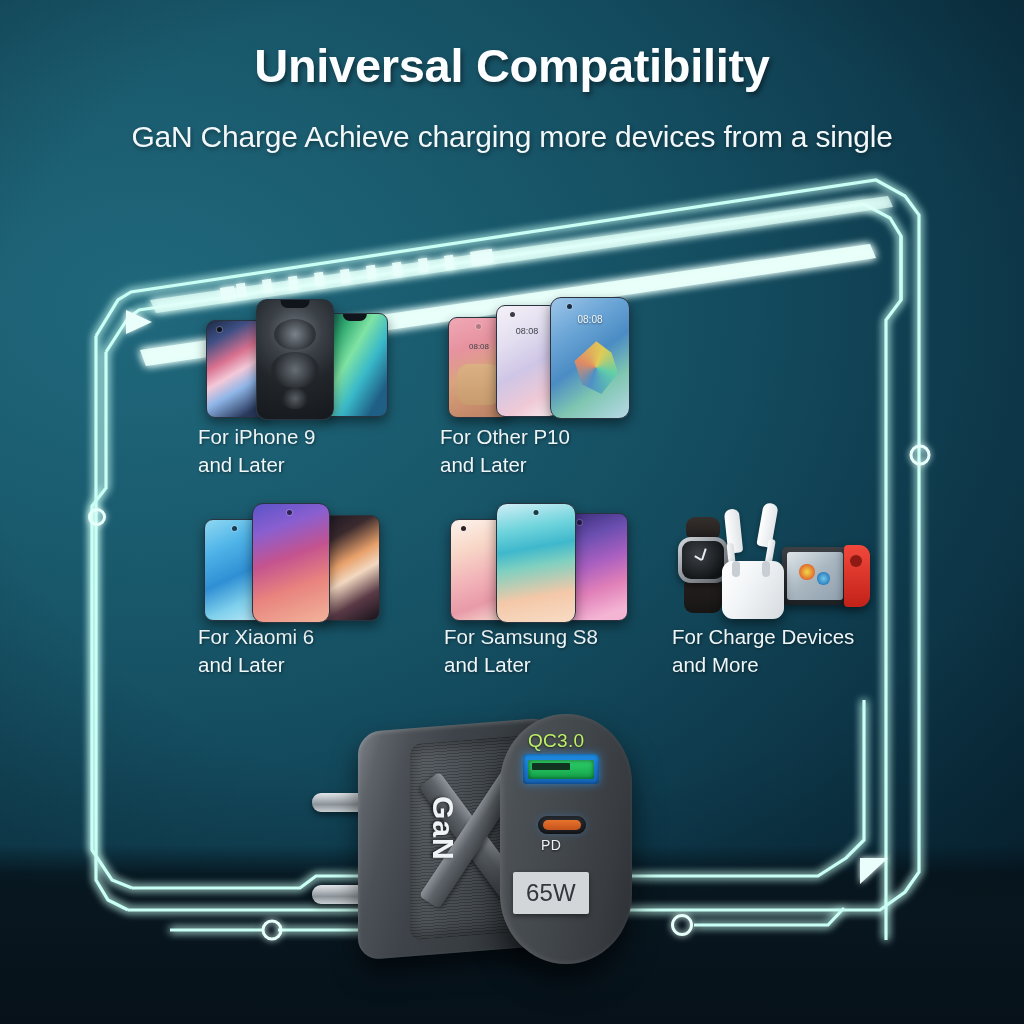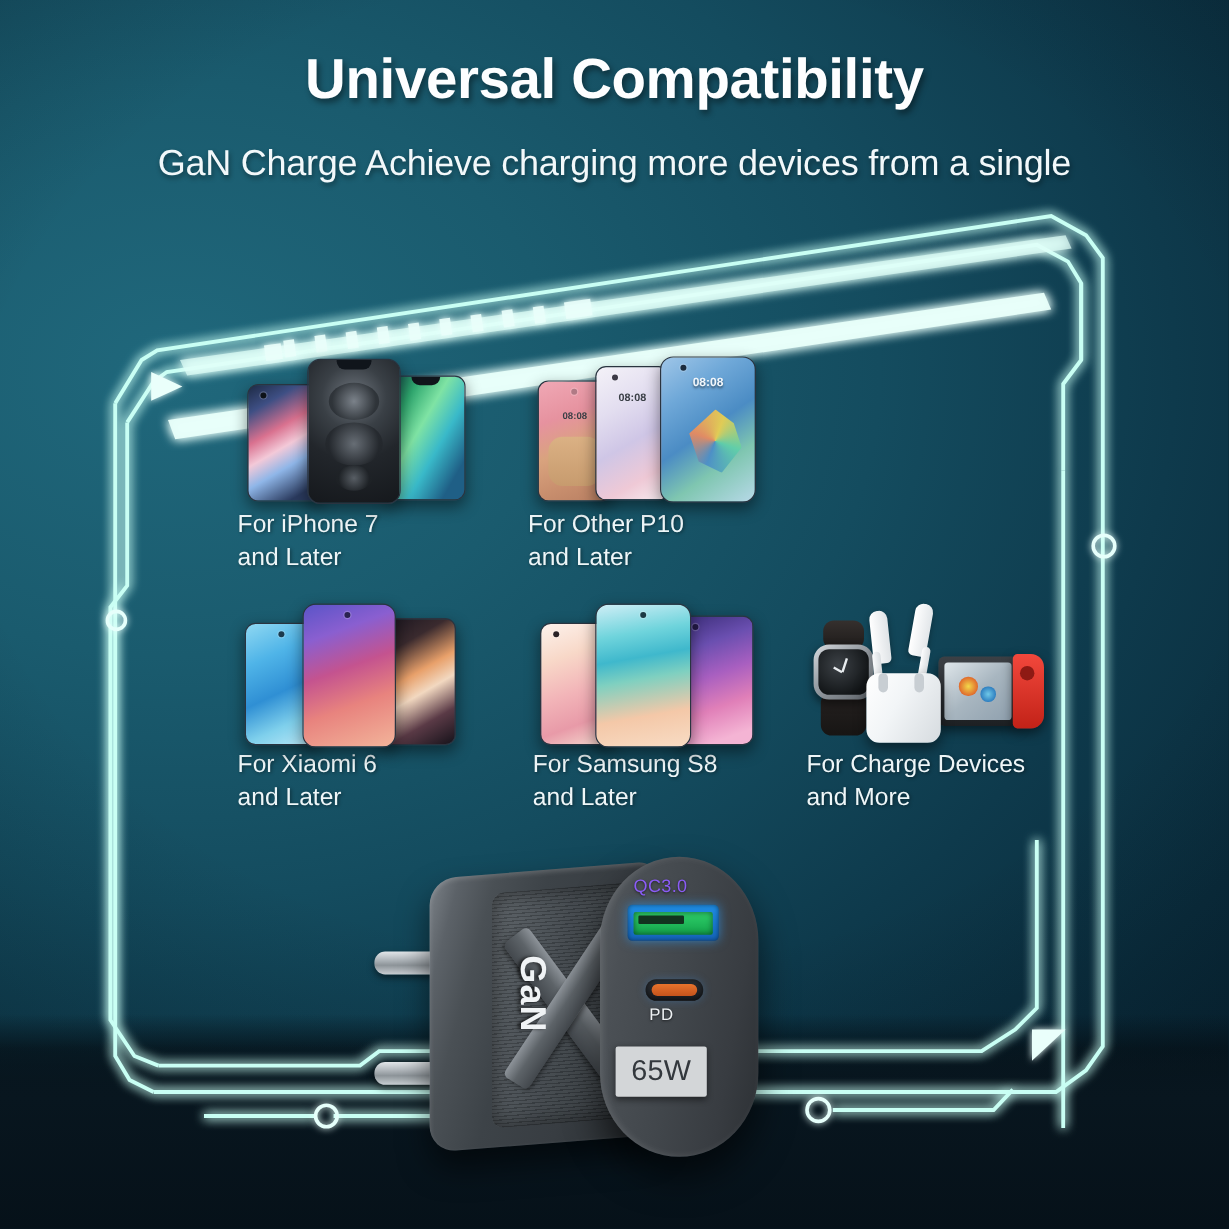--- a/index.html
+++ b/index.html
@@ -57,21 +57,21 @@
 
   
   .ph{ position:absolute; border-radius:11px; overflow:hidden;
        box-shadow:0 5px 12px rgba(0,0,0,.45); border:1.5px solid #2a3440; }
   .ph.sm{ border-radius:9px; }
   .notch{ position:absolute; top:0; left:50%; transform:translateX(-50%);
           width:38%; height:8px; background:#10151b; border-radius:0 0 7px 7px; }
   .punch{ position:absolute; top:6px; width:5px; height:5px; border-radius:50%;
           background:#0d1218; box-shadow:0 0 0 1px rgba(255,255,255,.18); }
   .clk{ position:absolute; left:0; right:0; text-align:center;
-        font-size:9px; color:#fff; text-shadow:0 1px 2px rgba(0,0,0,.5); font-weight:700; }
+        font-size:9px; color:#fff; text-shadow:0 1px 2px rgba(0,0,0,.5); font-weight:400; }
   .clk.dk{ color:#3a3f46; text-shadow:none; }
 
   
   .charger{ position:absolute; left:330px; top:700px; width:330px; height:300px; }
   .plug-body{
     position:absolute; left:28px; top:25px; width:190px; height:228px;
     border-radius:22px 16px 16px 22px;
     background:linear-gradient(105deg,#7c8288 0%,#5c6268 10%,#4a5055 22%,#3d4348 40%,#383d42 65%,#2e3337 85%,#24282c 100%);
     box-shadow:0 14px 26px rgba(0,0,0,.55), inset 0 2px 4px rgba(255,255,255,.18);
     transform:skewY(-4.5deg);
@@ -97,21 +97,21 @@
     color:#f0f3f5; font-size:30px; font-weight:bold; letter-spacing:1px;
     transform:rotate(90deg); transform-origin:left top;
     text-shadow:0 2px 3px rgba(0,0,0,.6);
   }
   .head{
     position:absolute; left:170px; top:14px; width:132px; height:250px;
     border-radius:66px/70px;
     background:linear-gradient(100deg,#565b60 0%,#4b5055 18%,#42474c 48%,#383c41 78%,#2c3034 100%);
     box-shadow:0 16px 30px rgba(0,0,0,.6), inset 2px 0 6px rgba(255,255,255,.12);
   }
-  .qc-lbl{ position:absolute; left:198px; top:30px; color:#8b5cf6; font-size:15px;
+  .qc-lbl{ position:absolute; left:198px; top:30px; color:#bef264; font-size:19px;
            letter-spacing:.3px; text-shadow:0 1px 2px rgba(0,0,0,.6); }
   .usb-a{
     position:absolute; left:193px; top:54px; width:76px; height:30px; border-radius:4px;
     background:linear-gradient(to bottom,#1f8fe8,#1463b8);
     box-shadow:0 0 9px rgba(45,150,235,.7), inset 0 0 4px rgba(0,0,0,.5);
   }
   .usb-a i{ position:absolute; left:5px; top:6px; right:5px; bottom:5px; border-radius:2px;
             background:linear-gradient(to bottom,#2fd06a,#13a24a);
             box-shadow:inset 0 0 5px rgba(0,0,0,.55); display:block; }
   .usb-a i:after{ content:""; position:absolute; left:4px; top:3px; width:58%; height:7px;
@@ -251,21 +251,21 @@
           <div style="position:absolute;left:18%;top:44%;width:64%;height:30%;border-radius:50%;
                       background:radial-gradient(circle,#757c84,#23272c 70%);opacity:.8"></div>
           <div style="position:absolute;left:30%;top:74%;width:40%;height:18%;border-radius:50%;
                       background:radial-gradient(circle,#6b7279,#1e2226 70%);opacity:.75"></div>
         </div>
         <div class="ph sm" style="left:124px; top:18px; width:66px; height:104px;
                     background:linear-gradient(120deg,#0f3b45 0%,#2fa86f 22%,#7fe3a4 42%,#39b9c9 62%,#1f5f86 85%);">
           <div class="notch" style="height:7px"></div>
         </div>
       </div>
-      <div class="caption">For iPhone 7
+      <div class="caption">For iPhone 9
 and Later</div>
     </div>
 
     <div class="cell" style="left:440px; top:0px; width:230px;">
       <div class="shots">
         <div class="ph sm" style="left:8px; top:22px; width:62px; height:101px;
                     background:linear-gradient(160deg,#f0a8b5 0%,#e6929f 30%,#d9a37e 55%,#c98f6e 78%,#b87f62 100%);">
           <div class="punch" style="left:27px;background:#b07a85"></div>
           <div class="clk dk" style="top:24px;font-size:8px">08:08</div>
           <div style="position:absolute;left:14%;top:46%;width:72%;height:42%;border-radius:12px;

